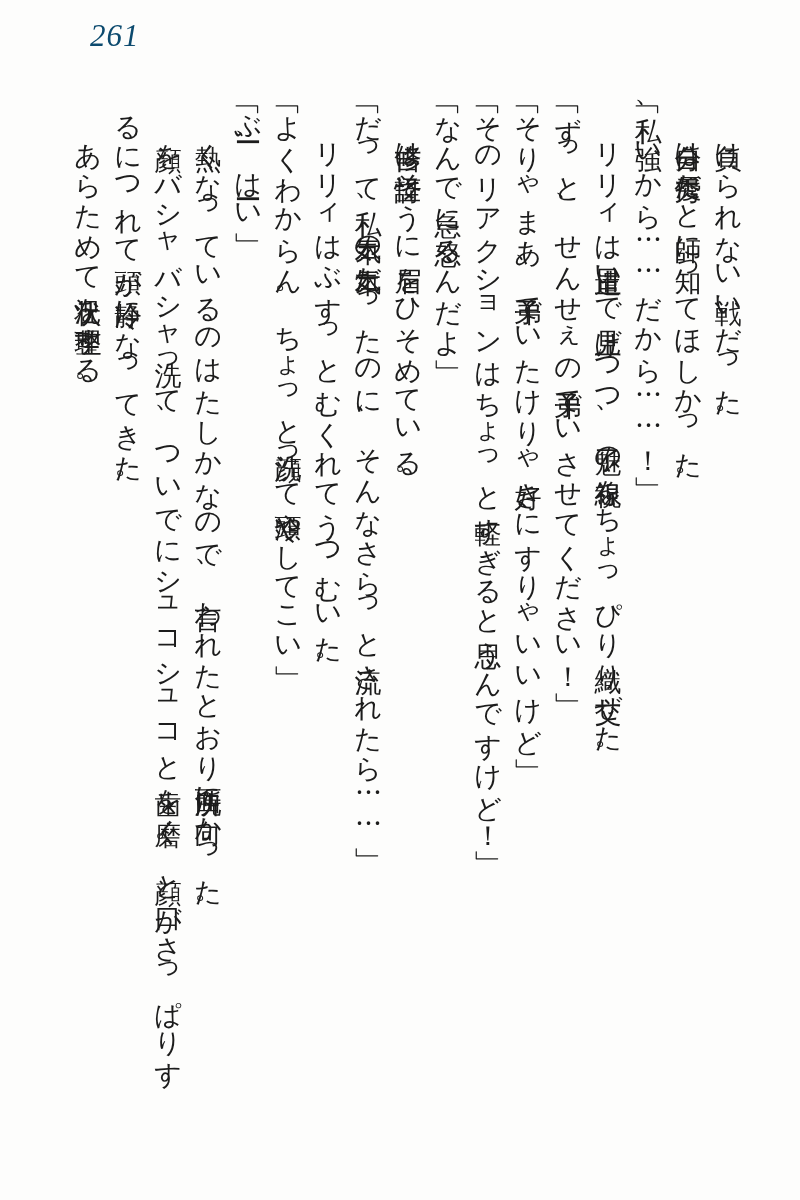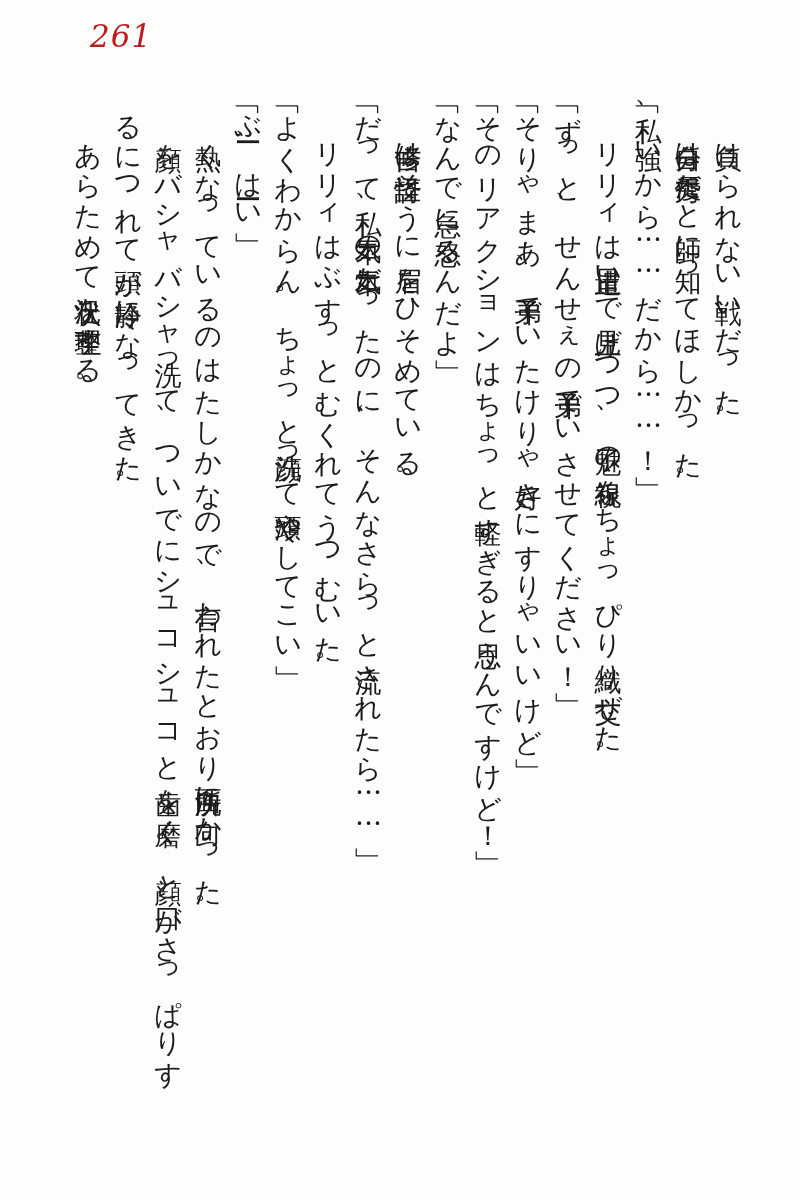--- a/index.html
+++ b/index.html
@@ -43,21 +43,21 @@
     letter-spacing: 0;
   }
   .line.indent {
     text-indent: 1em;
   }
 </style>
 </head>
 <body style="background: rgb(253, 253, 252);">
 
 <div class="page">
-  <div class="page-number" style="color: #b91c1c;">261</div>
+  <div class="page-number" style="color: #0c4a6e; font-family: Liberation Serif, serif;">261</div>
   <div class="text-block" id="text-block" style="color: rgb(28, 28, 28);">
       <p class="line indent">負けられない戦いだった。</p>
       <p class="line indent">自分は優秀だと師に知ってほしかった。</p>
       <p class="line">「私、強いから……だから……！」</p>
       <p class="line indent">リリィは上目遣いで見上げつつ、魅了の視線をちょっぴり織り交ぜた。</p>
       <p class="line">「ずっと、せんせぇの弟子でいさせてください！」</p>
       <p class="line">「そりゃまあ、弟子でいたけりゃ好きにすりゃいいけど」</p>
       <p class="line">「そのリアクションはちょっと軽すぎると思うんですけど！」</p>
       <p class="line">「なんで急に怒るんだよ」</p>
       <p class="line indent">修吉は怪訝そうに眉をひそめている。</p>

